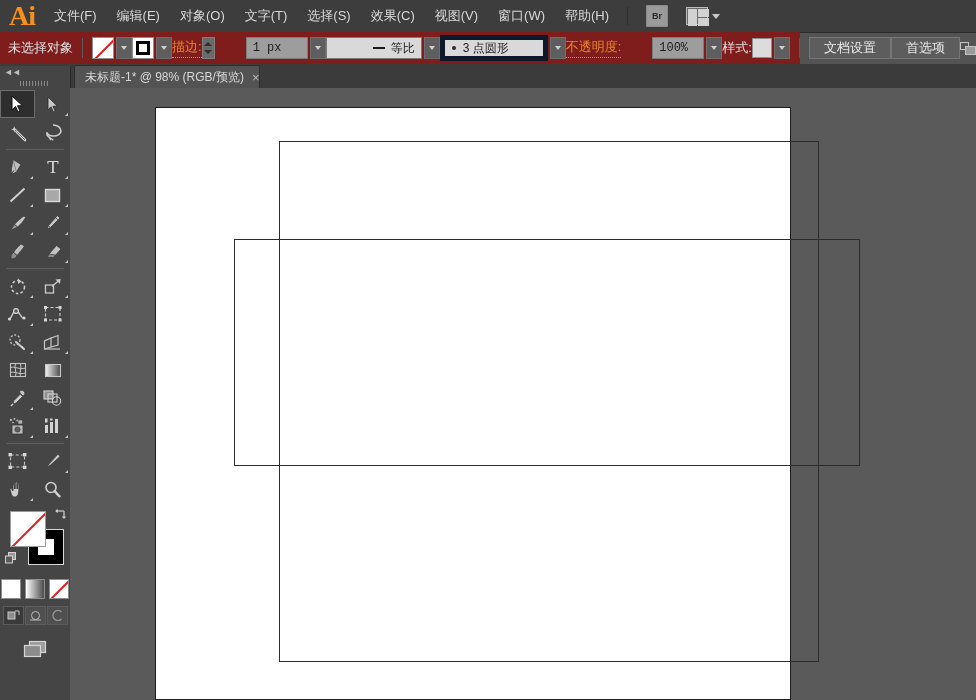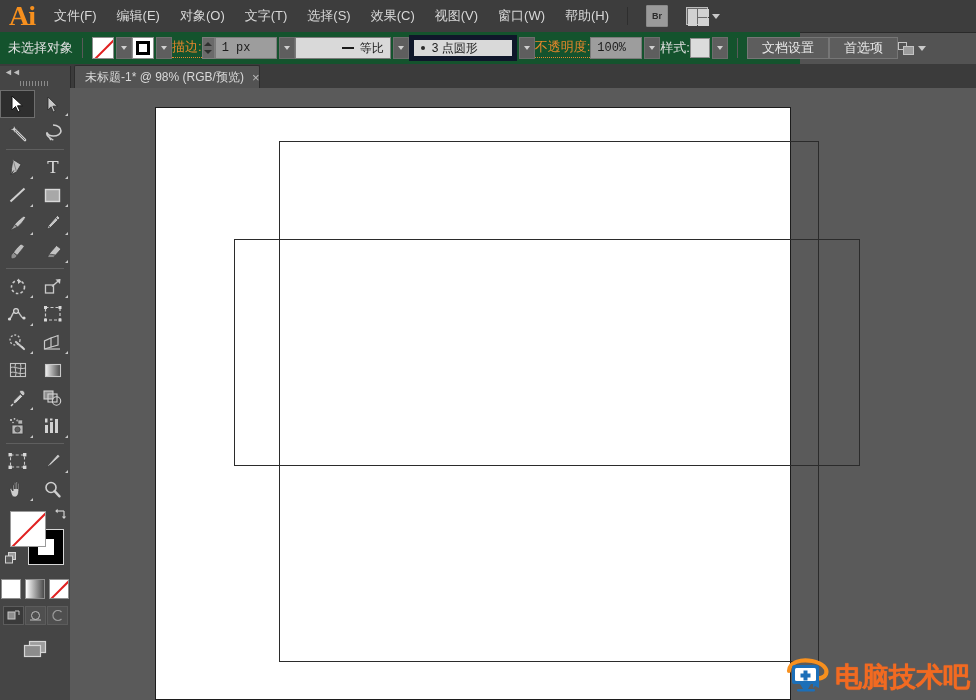--- a/index.html
+++ b/index.html
@@ -43,21 +43,21 @@
   .arr-icon i{background:#d2d2d2;display:block;}
   .arr-icon i.tall{grid-row:1/3;}
   .caret{
     width:0;height:0;border-left:4px solid transparent;border-right:4px solid transparent;
     border-top:5px solid #c9c9c9;margin-left:4px;
   }
 
   
   .controlbar{
     position:absolute;left:0;top:32px;width:800px;height:32px;
-    background:#14532d;display:flex;align-items:center;
+    background:#7f1d1d;display:flex;align-items:center;
     border-bottom:1px solid #2d2d2d;
   }
   .grip{
     width:7px;height:20px;margin:0 5px 0 3px;
     background:repeating-linear-gradient(to bottom,#8d8d8d 0 1px,transparent 1px 3px);
   }
   .cb-label{font-size:13px;color:#e0e0e0;white-space:nowrap;}
   .cb-sep{width:1px;height:20px;background:#383838;margin:0 9px;
           border-right:1px solid #5a5a5a;}
   .swatch-box{
@@ -90,20 +90,21 @@
     align-items:center;justify-content:space-around;padding:2px 0;
   }
   .spin .up,.spin .dn{width:0;height:0;border-left:4px solid transparent;border-right:4px solid transparent;}
   .spin .up{border-bottom:4px solid #2f2f2f;}
   .spin .dn{border-top:4px solid #2f2f2f;}
   .field{
     height:22px;background:#9d9d9d;border:1px solid #7a7a7a;box-sizing:border-box;
     color:#1c1c1c;font-size:12px;display:flex;align-items:center;
     padding:0 6px;font-family:"Liberation Mono","DejaVu Sans Mono",monospace;
     white-space:nowrap;
+    margin-left:31px;
   }
   .profile-field{
     height:22px;background:#d9d9d9;border:1px solid #7a7a7a;box-sizing:border-box;
     display:flex;align-items:center;gap:6px;padding:0 6px;color:#1c1c1c;font-size:12px;
     white-space:nowrap;
   }
   .profile-line{width:60px;height:2px;background:#1a1a1a;display:block;}
   .brush-field{
     height:22px;background:#d9d9d9;border:5px solid #0f172a;box-sizing:border-box;
     display:flex;align-items:center;gap:7px;padding:8px 7px;color:#1c1c1c;font-size:12px;
@@ -651,26 +652,14 @@
     </div>
   </div>
 
   <div class="canvas-area">
     <div class="artboard">
       <div class="rect-shape rect-v" style="left:123px;top:33px;width:540px;height:521px;"></div>
       <div class="rect-shape rect-h" style="left:78px;top:131px;width:626px;height:227px;"></div>
     </div>
   </div>
 
-  <div class="watermark">
-    <svg width="46" height="38" viewBox="0 0 46 38">
-      <path d="M4 13 C4 4 16 1 27 3 C37 5 43 10 41 16 C39.5 20 34 21 30 20" fill="none" stroke="#f7901e" stroke-width="4.2" stroke-linecap="round"></path>
-      <rect x="7" y="7" width="27" height="19" rx="2.5" fill="#1c6fb8"></rect>
-      <rect x="10" y="10" width="21" height="13" rx="1.5" fill="#ffffff"></rect>
-      <path d="M18.5 12.5 h4 v3 h3 v4 h-3 v3 h-4 v-3 h-3 v-4 h3 z" fill="#1c6fb8"></path>
-      <path d="M15 26 L26 26 L23 31 L18 31 Z" fill="#1c6fb8"></path>
-      <rect x="12" y="31" width="18" height="2.6" rx="1.3" fill="#1c6fb8"></rect>
-      <path d="M28 24 L34 24 L34 30 L30 28 L28 30 Z" fill="#1c6fb8"></path>
-    </svg>
-    <span class="wm-text">电脑技术吧</span>
-  </div>
 
 </div>
 
 </body></html>

